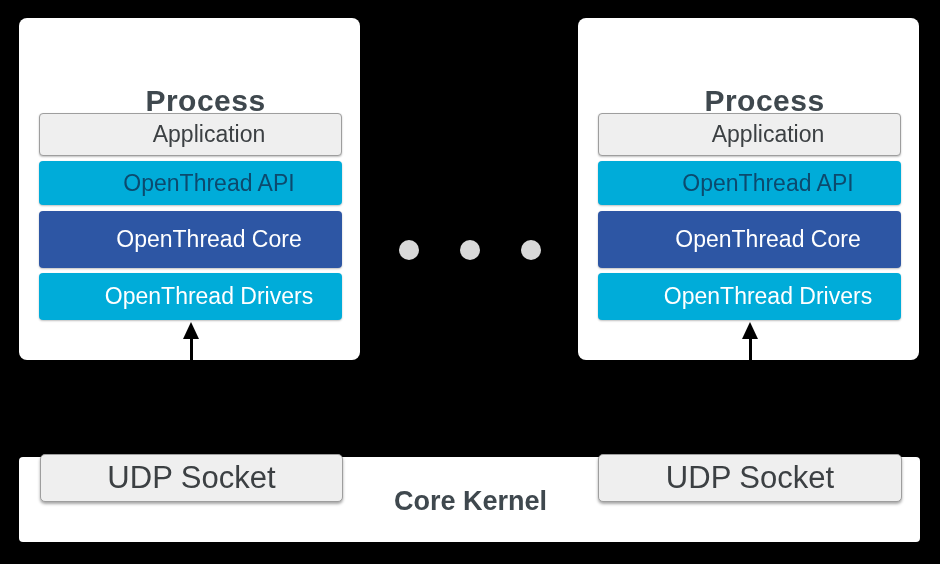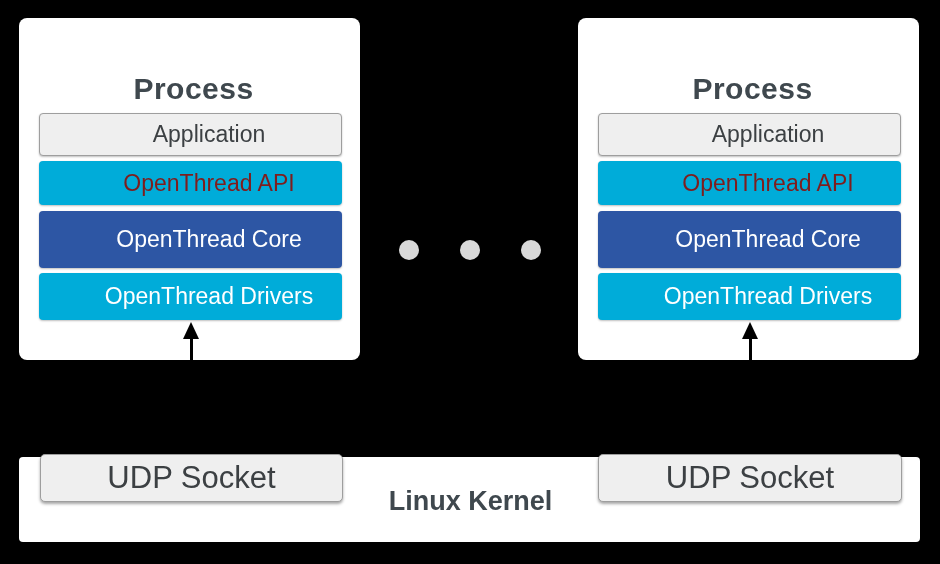--- a/index.html
+++ b/index.html
@@ -8,36 +8,36 @@
     font-family:"Liberation Sans", sans-serif;overflow:hidden;
   }
   .card{
     position:absolute;top:18px;width:341px;height:342px;
     background:var(--card,#fff);border-radius:8px;
     box-shadow:0 2px 6px rgba(0,0,0,.5);
   }
   .card.left{left:19px;}
   .card.right{left:578px;}
   .card h2{
-    position:absolute;top:50px;left:0;width:100%;margin:4px;
+    position:absolute;top:50px;left:0;width:100%;margin:16px;
     text-align:center;font-size:30px;font-weight:700;
     color:var(--slate,#3F484E);letter-spacing:.5px;
   }
   .layer{
     position:absolute;left:20px;width:303px;box-sizing:border-box;
     display:flex;align-items:center;justify-content:center;
     font-size:23px;border-radius:4px;
     box-shadow:0 1px 2px rgba(0,0,0,.25);
     padding-left:37px;
   }
   .layer.app{
     top:95px;height:43px;background:var(--lightgray,#EFEFEF);
     border:1.5px solid var(--graybord,#9E9E9E);color:var(--darktext,#3C4043);
   }
-  .layer.api   {top:143px;height:44px;background:var(--cyan,#00ACD9);color:#7f1d1d;}
+  .layer.api   {top:143px;height:44px;background:var(--cyan,#00ACD9);color:#0c4a6e;}
   .layer.core  {top:193px;height:57px;background:var(--blue,#2D56A4);color:#fff;text-align:center;}
   .layer.drv   {top:255px;height:47px;background:var(--cyan,#00ACD9);color:#fff;}
 
   .arrow-line{
     position:absolute;width:3px;top:338px;height:117px;background:#000;z-index:5;
   }
   .arrow-head{
     position:absolute;width:0;height:0;top:322px;z-index:5;
     border-left:8px solid transparent;border-right:8px solid transparent;
     border-bottom:17px solid #000;
@@ -95,17 +95,17 @@
   <div class="dot d1"></div>
   <div class="dot d2"></div>
   <div class="dot d3"></div>
 
   <div class="arrow-head l"></div>
   <div class="arrow-line l"></div>
   <div class="arrow-head r"></div>
   <div class="arrow-line r"></div>
 
   <div class="kernel"></div>
-  <div class="kernel-label">Linux Kernel</div>
+  <div class="kernel-label">Core Kernel</div>
   <div class="socket left">UDP Socket</div>
   <div class="socket right">UDP Socket</div>
 
 </div>
 
 </body></html>

